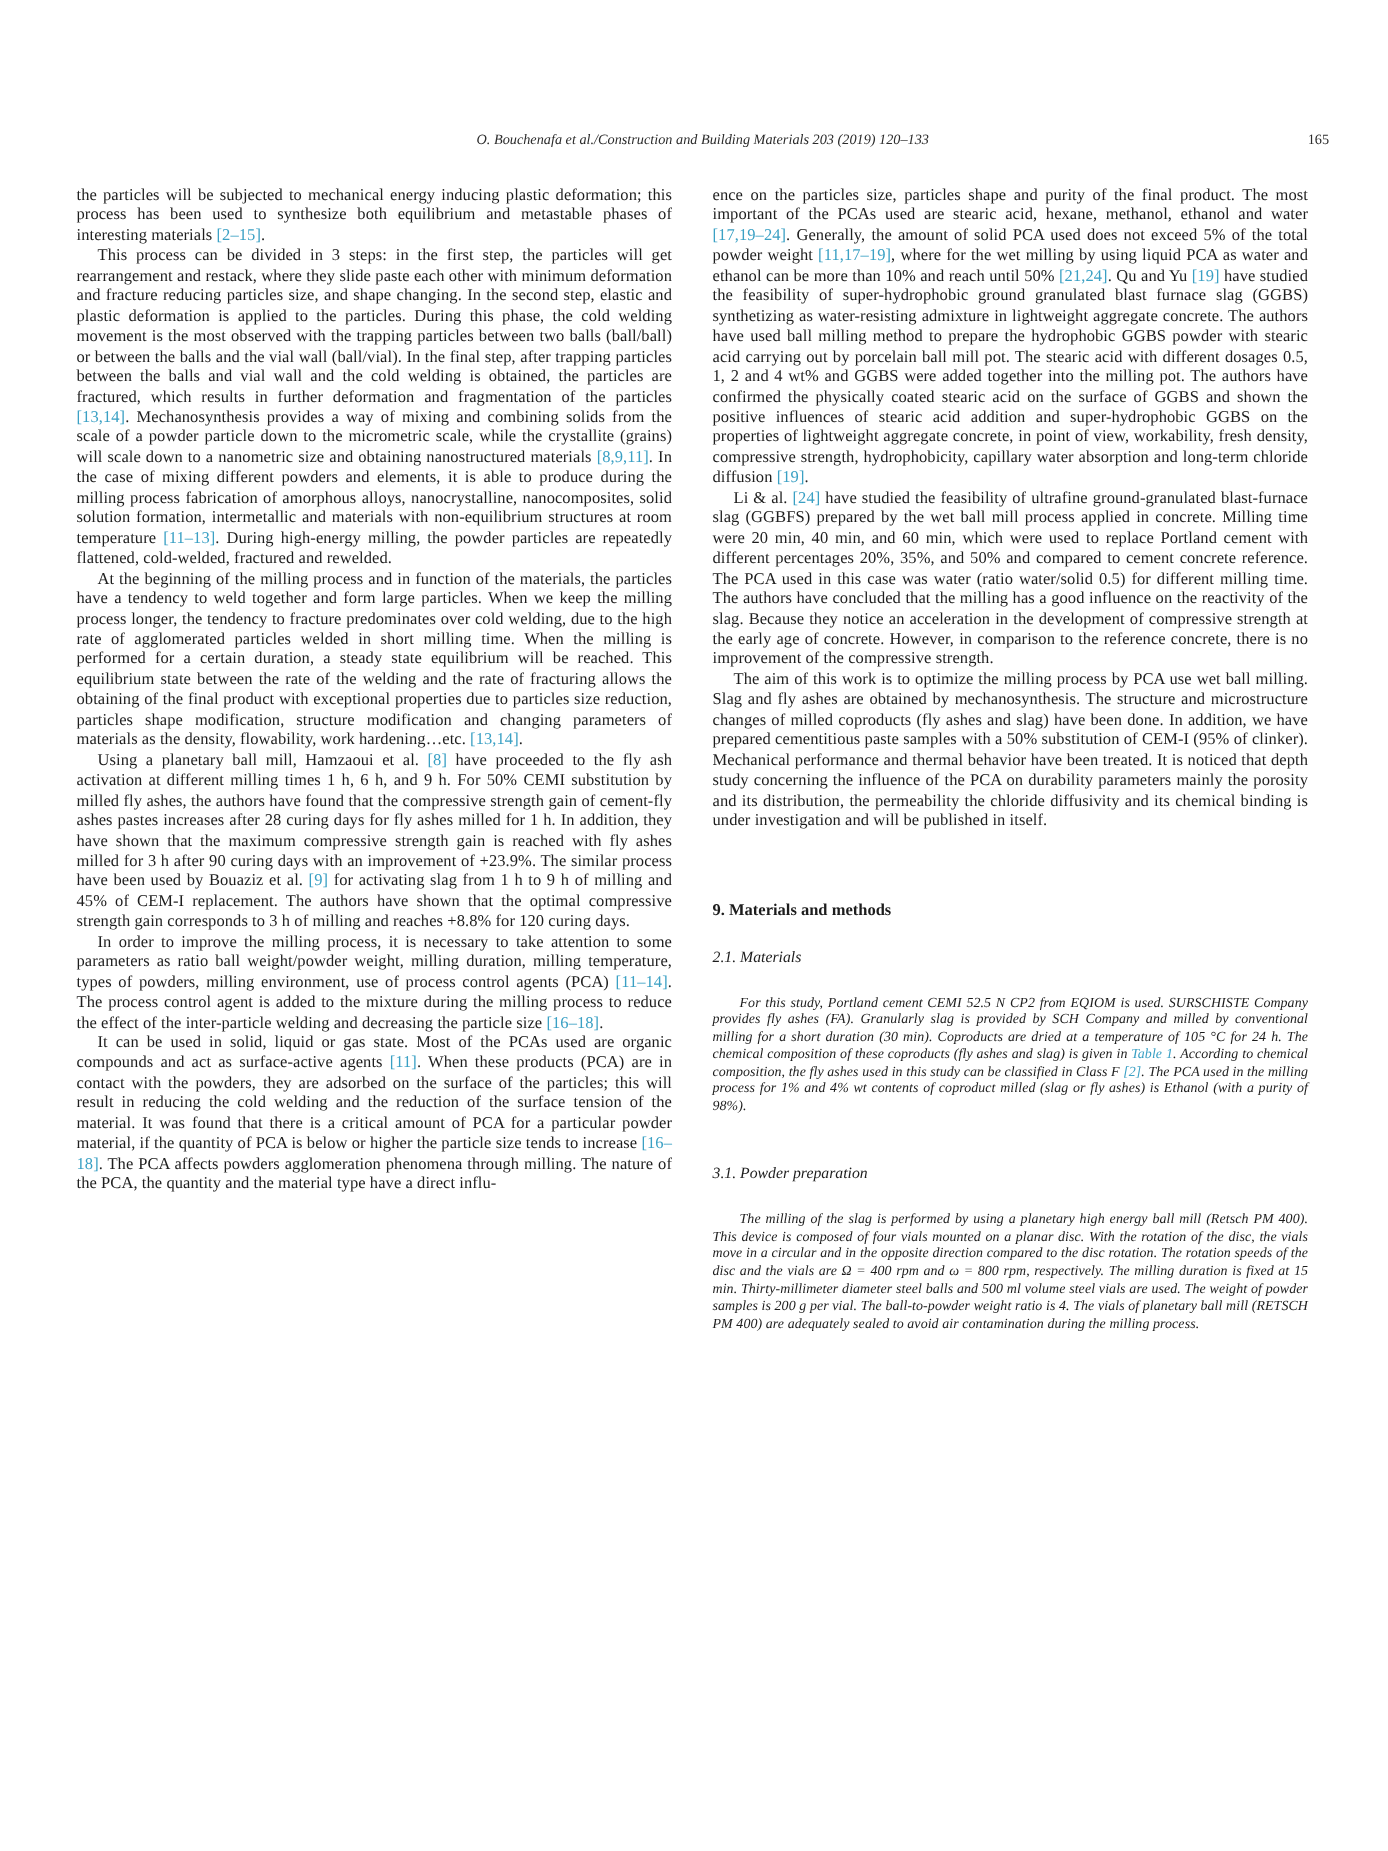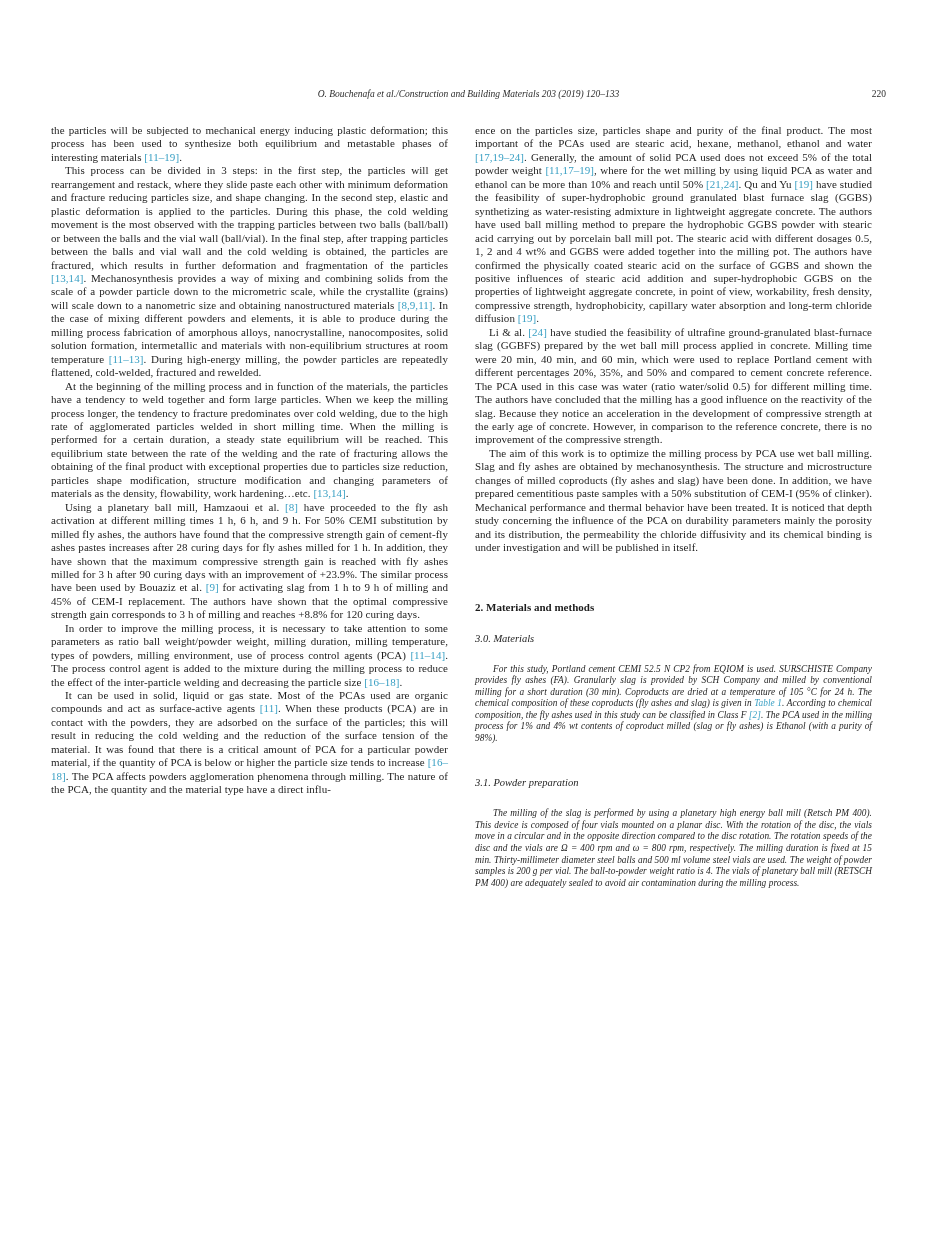--- a/index.html
+++ b/index.html
@@ -69,44 +69,44 @@
   .small-block p.para.indent { text-indent: 18px; }
   h3.subsec-heading.powder { margin-top: 33px; }
 </style>
 </head>
 <body>
 
 <div class="page">
 
   <div class="running-head">
     <span class="running-title">O. Bouchenafa et al./Construction and Building Materials 203 (2019) 120–133</span>
-    <span class="page-number">220</span>
+    <span class="page-number">165</span>
   </div>
 
   <div class="columns">
 
     <div class="col">
-        <p class="para">the particles will be subjected to mechanical energy inducing plastic deformation; this process has been used to synthesize both equilibrium and metastable phases of interesting materials <span class="cite">[11–19]</span>.</p>
+        <p class="para">the particles will be subjected to mechanical energy inducing plastic deformation; this process has been used to synthesize both equilibrium and metastable phases of interesting materials <span class="cite">[2–15]</span>.</p>
         <p class="para indent">This process can be divided in 3 steps: in the first step, the particles will get rearrangement and restack, where they slide paste each other with minimum deformation and fracture reducing particles size, and shape changing. In the second step, elastic and plastic deformation is applied to the particles. During this phase, the cold welding movement is the most observed with the trapping particles between two balls (ball/ball) or between the balls and the vial wall (ball/vial). In the final step, after trapping particles between the balls and vial wall and the cold welding is obtained, the particles are fractured, which results in further deformation and fragmentation of the particles <span class="cite">[13,14]</span>. Mechanosynthesis provides a way of mixing and combining solids from the scale of a powder particle down to the micrometric scale, while the crystallite (grains) will scale down to a nanometric size and obtaining nanostructured materials <span class="cite">[8,9,11]</span>. In the case of mixing different powders and elements, it is able to produce during the milling process fabrication of amorphous alloys, nanocrystalline, nanocomposites, solid solution formation, intermetallic and materials with non-equilibrium structures at room temperature <span class="cite">[11–13]</span>. During high-energy milling, the powder particles are repeatedly flattened, cold-welded, fractured and rewelded.</p>
         <p class="para indent">At the beginning of the milling process and in function of the materials, the particles have a tendency to weld together and form large particles. When we keep the milling process longer, the tendency to fracture predominates over cold welding, due to the high rate of agglomerated particles welded in short milling time. When the milling is performed for a certain duration, a steady state equilibrium will be reached. This equilibrium state between the rate of the welding and the rate of fracturing allows the obtaining of the final product with exceptional properties due to particles size reduction, particles shape modification, structure modification and changing parameters of materials as the density, flowability, work hardening…etc. <span class="cite">[13,14]</span>.</p>
         <p class="para indent">Using a planetary ball mill, Hamzaoui et al. <span class="cite">[8]</span> have proceeded to the fly ash activation at different milling times 1 h, 6 h, and 9 h. For 50% CEMI substitution by milled fly ashes, the authors have found that the compressive strength gain of cement-fly ashes pastes increases after 28 curing days for fly ashes milled for 1 h. In addition, they have shown that the maximum compressive strength gain is reached with fly ashes milled for 3 h after 90 curing days with an improvement of +23.9%. The similar process have been used by Bouaziz et al. <span class="cite">[9]</span> for activating slag from 1 h to 9 h of milling and 45% of CEM-I replacement. The authors have shown that the optimal compressive strength gain corresponds to 3 h of milling and reaches +8.8% for 120 curing days.</p>
         <p class="para indent">In order to improve the milling process, it is necessary to take attention to some parameters as ratio ball weight/powder weight, milling duration, milling temperature, types of powders, milling environment, use of process control agents (PCA) <span class="cite">[11–14]</span>. The process control agent is added to the mixture during the milling process to reduce the effect of the inter-particle welding and decreasing the particle size <span class="cite">[16–18]</span>.</p>
         <p class="para indent">It can be used in solid, liquid or gas state. Most of the PCAs used are organic compounds and act as surface-active agents <span class="cite">[11]</span>. When these products (PCA) are in contact with the powders, they are adsorbed on the surface of the particles; this will result in reducing the cold welding and the reduction of the surface tension of the material. It was found that there is a critical amount of PCA for a particular powder material, if the quantity of PCA is below or higher the particle size tends to increase <span class="cite">[16–18]</span>. The PCA affects powders agglomeration phenomena through milling. The nature of the PCA, the quantity and the material type have a direct influ-</p>
       </div>
 
     <div class="col">
       <div>
           <p class="para">ence on the particles size, particles shape and purity of the final product. The most important of the PCAs used are stearic acid, hexane, methanol, ethanol and water <span class="cite">[17,19–24]</span>. Generally, the amount of solid PCA used does not exceed 5% of the total powder weight <span class="cite">[11,17–19]</span>, where for the wet milling by using liquid PCA as water and ethanol can be more than 10% and reach until 50% <span class="cite">[21,24]</span>. Qu and Yu <span class="cite">[19]</span> have studied the feasibility of super-hydrophobic ground granulated blast furnace slag (GGBS) synthetizing as water-resisting admixture in lightweight aggregate concrete. The authors have used ball milling method to prepare the hydrophobic GGBS powder with stearic acid carrying out by porcelain ball mill pot. The stearic acid with different dosages 0.5, 1, 2 and 4 wt% and GGBS were added together into the milling pot. The authors have confirmed the physically coated stearic acid on the surface of GGBS and shown the positive influences of stearic acid addition and super-hydrophobic GGBS on the properties of lightweight aggregate concrete, in point of view, workability, fresh density, compressive strength, hydrophobicity, capillary water absorption and long-term chloride diffusion <span class="cite">[19]</span>.</p>
           <p class="para indent">Li &amp; al. <span class="cite">[24]</span> have studied the feasibility of ultrafine ground-granulated blast-furnace slag (GGBFS) prepared by the wet ball mill process applied in concrete. Milling time were 20 min, 40 min, and 60 min, which were used to replace Portland cement with different percentages 20%, 35%, and 50% and compared to cement concrete reference. The PCA used in this case was water (ratio water/solid 0.5) for different milling time. The authors have concluded that the milling has a good influence on the reactivity of the slag. Because they notice an acceleration in the development of compressive strength at the early age of concrete. However, in comparison to the reference concrete, there is no improvement of the compressive strength.</p>
           <p class="para indent">The aim of this work is to optimize the milling process by PCA use wet ball milling. Slag and fly ashes are obtained by mechanosynthesis. The structure and microstructure changes of milled coproducts (fly ashes and slag) have been done. In addition, we have prepared cementitious paste samples with a 50% substitution of CEM-I (95% of clinker). Mechanical performance and thermal behavior have been treated. It is noticed that depth study concerning the influence of the PCA on durability parameters mainly the porosity and its distribution, the permeability the chloride diffusivity and its chemical binding is under investigation and will be published in itself.</p>
         </div>
 
-      <h2 class="sec-heading">2. Materials and methods</h2>
+      <h2 class="sec-heading">9. Materials and methods</h2>
 
-      <h3 class="subsec-heading">3.0. Materials</h3>
+      <h3 class="subsec-heading">2.1. Materials</h3>
 
       <div class="small-block">
           <p class="para indent">For this study, Portland cement CEMI 52.5 N CP2 from EQIOM is used. SURSCHISTE Company provides fly ashes (FA). Granularly slag is provided by SCH Company and milled by conventional milling for a short duration (30 min). Coproducts are dried at a temperature of 105 °C for 24 h. The chemical composition of these coproducts (fly ashes and slag) is given in <span class="cite">Table 1</span>. According to chemical composition, the fly ashes used in this study can be classified in Class F <span class="cite">[2]</span>. The PCA used in the milling process for 1% and 4% wt contents of coproduct milled (slag or fly ashes) is Ethanol (with a purity of 98%).</p>
         </div>
 
       <h3 class="subsec-heading powder">3.1. Powder preparation</h3>
 
       <div class="small-block">
           <p class="para indent">The milling of the slag is performed by using a planetary high energy ball mill (Retsch PM 400). This device is composed of four vials mounted on a planar disc. With the rotation of the disc, the vials move in a circular and in the opposite direction compared to the disc rotation. The rotation speeds of the disc and the vials are Ω = 400 rpm and ω = 800 rpm, respectively. The milling duration is fixed at 15 min. Thirty-millimeter diameter steel balls and 500 ml volume steel vials are used. The weight of powder samples is 200 g per vial. The ball-to-powder weight ratio is 4. The vials of planetary ball mill (RETSCH PM 400) are adequately sealed to avoid air contamination during the milling process.</p>
         </div>

